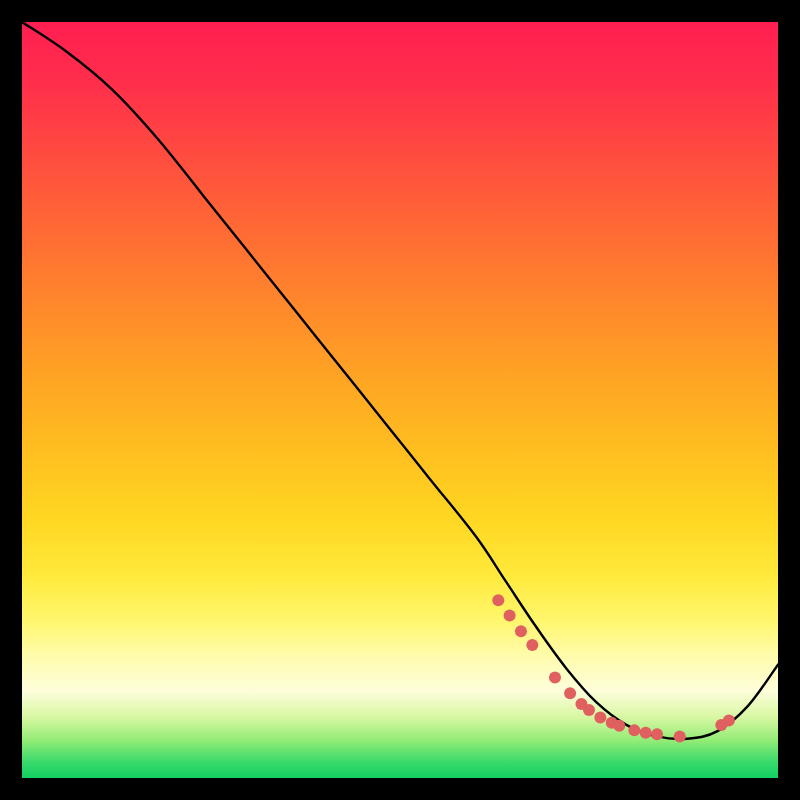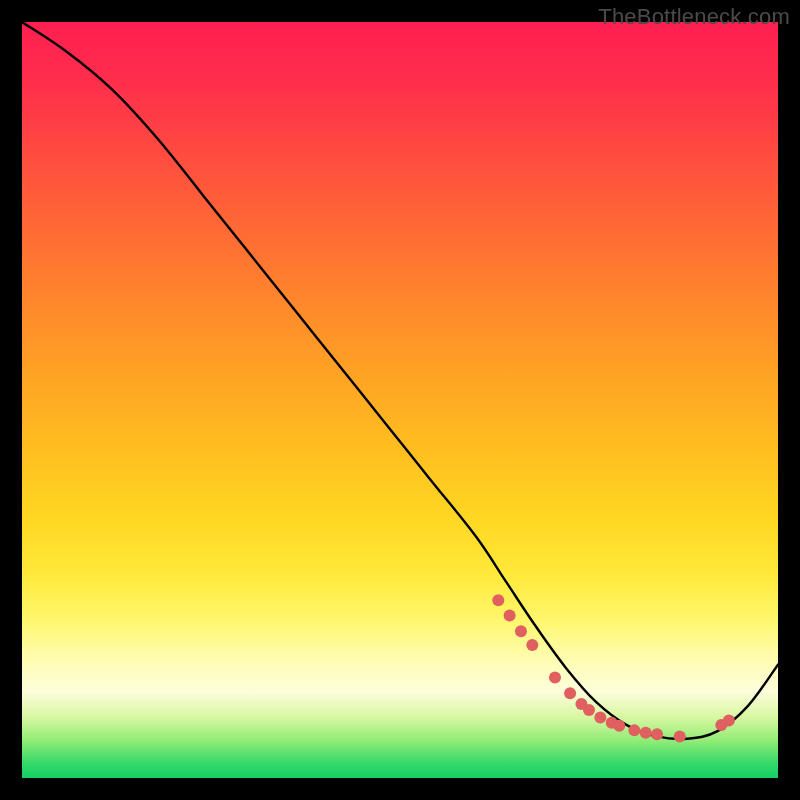--- a/index.html
+++ b/index.html
@@ -84,14 +84,13 @@
           <circle cx="597.24" cy="703.84" r="6" fill="#e06060"></circle>
           <circle cx="612.36" cy="708.37" r="6" fill="#e06060"></circle>
           <circle cx="623.70" cy="710.64" r="6" fill="#e06060"></circle>
           <circle cx="635.04" cy="712.15" r="6" fill="#e06060"></circle>
           <circle cx="657.72" cy="714.42" r="6" fill="#e06060"></circle>
           <circle cx="699.30" cy="703.08" r="6" fill="#e06060"></circle>
           <circle cx="706.86" cy="698.54" r="6" fill="#e06060"></circle>
         </g>
     </svg>
   </div>
-  <div class="watermark">TheBottleneck.com</div>
 </div>
 
 </body></html>

